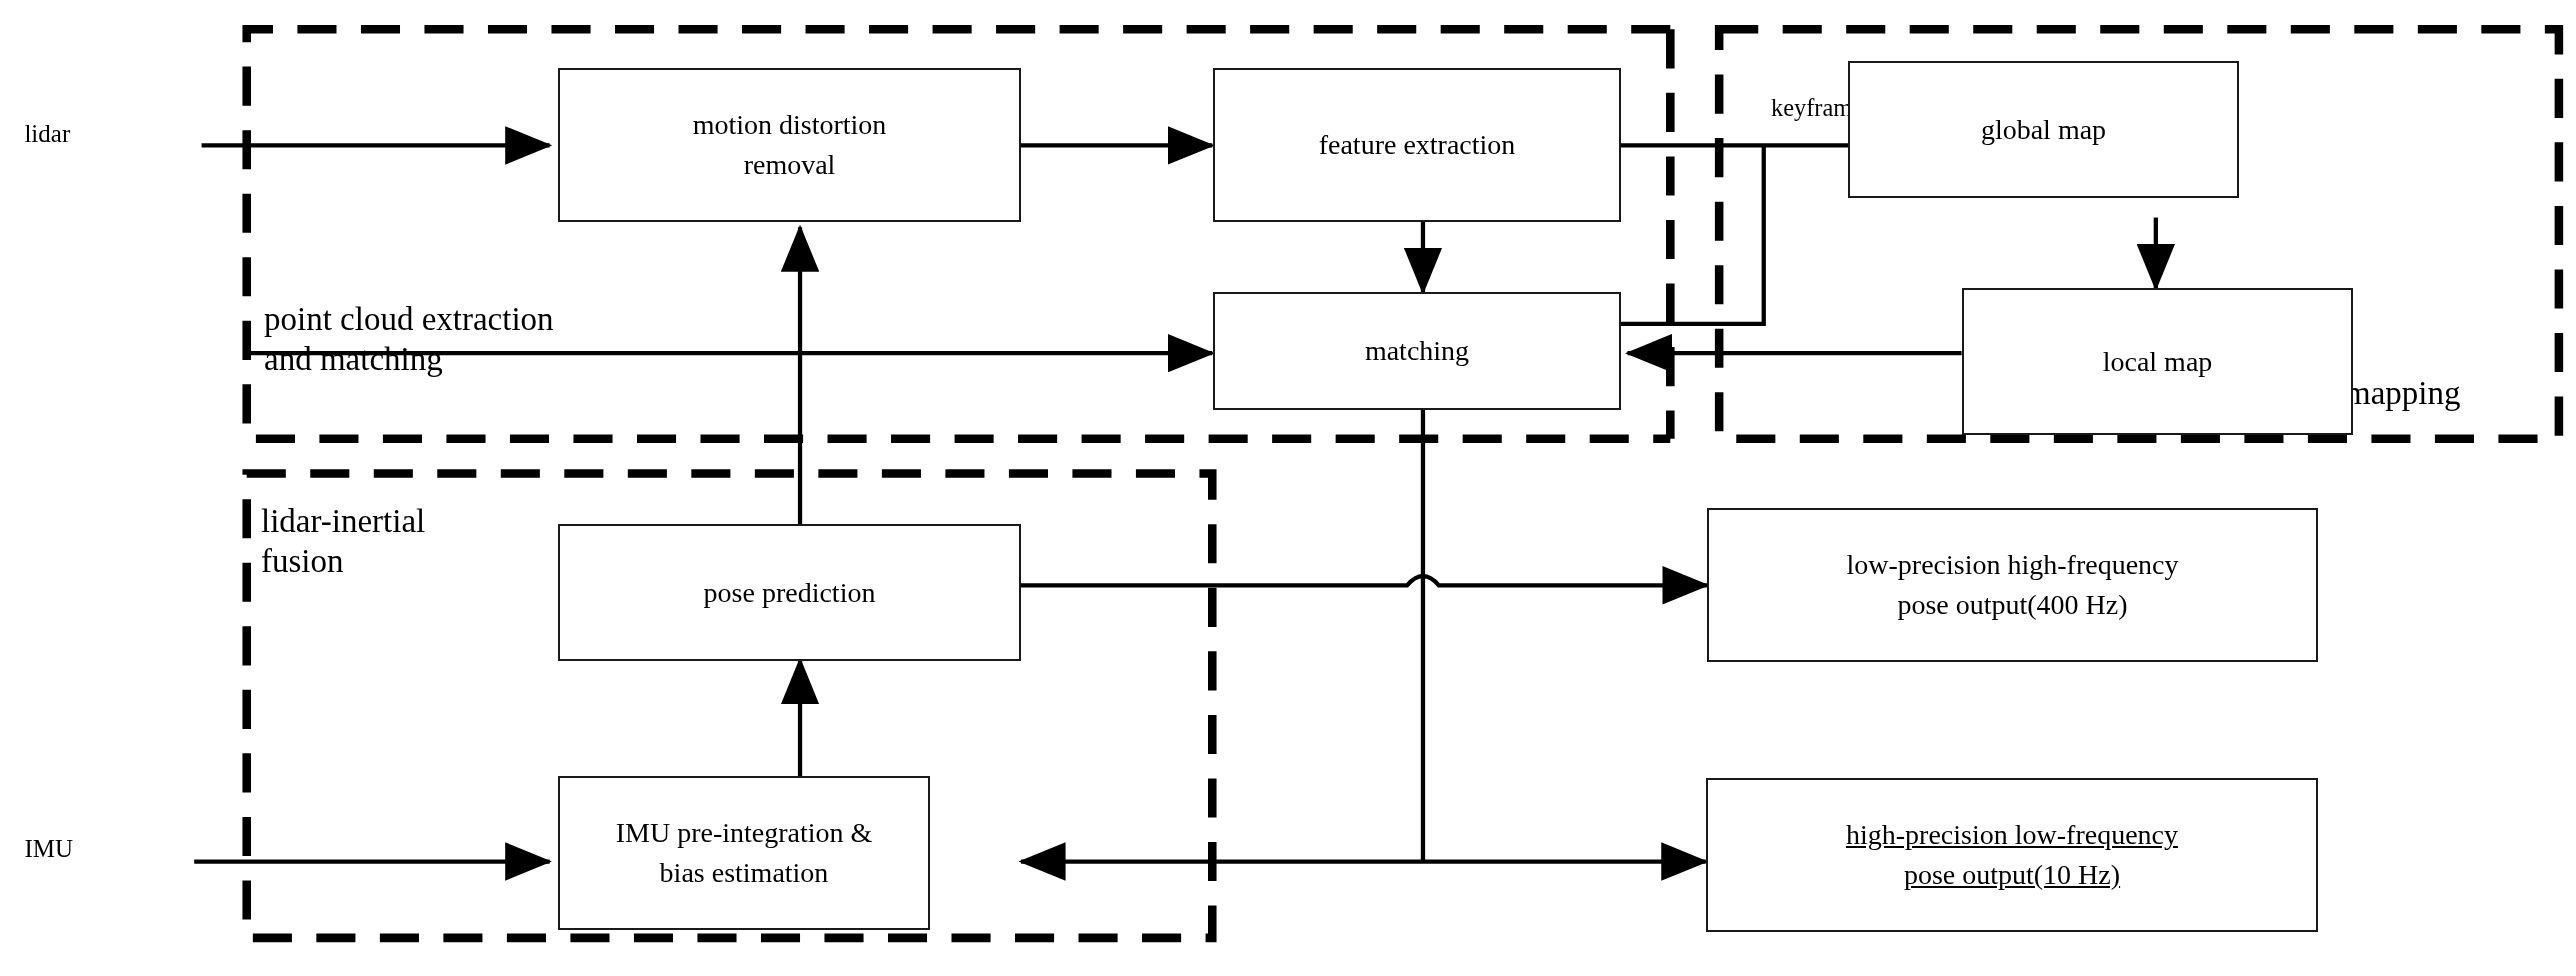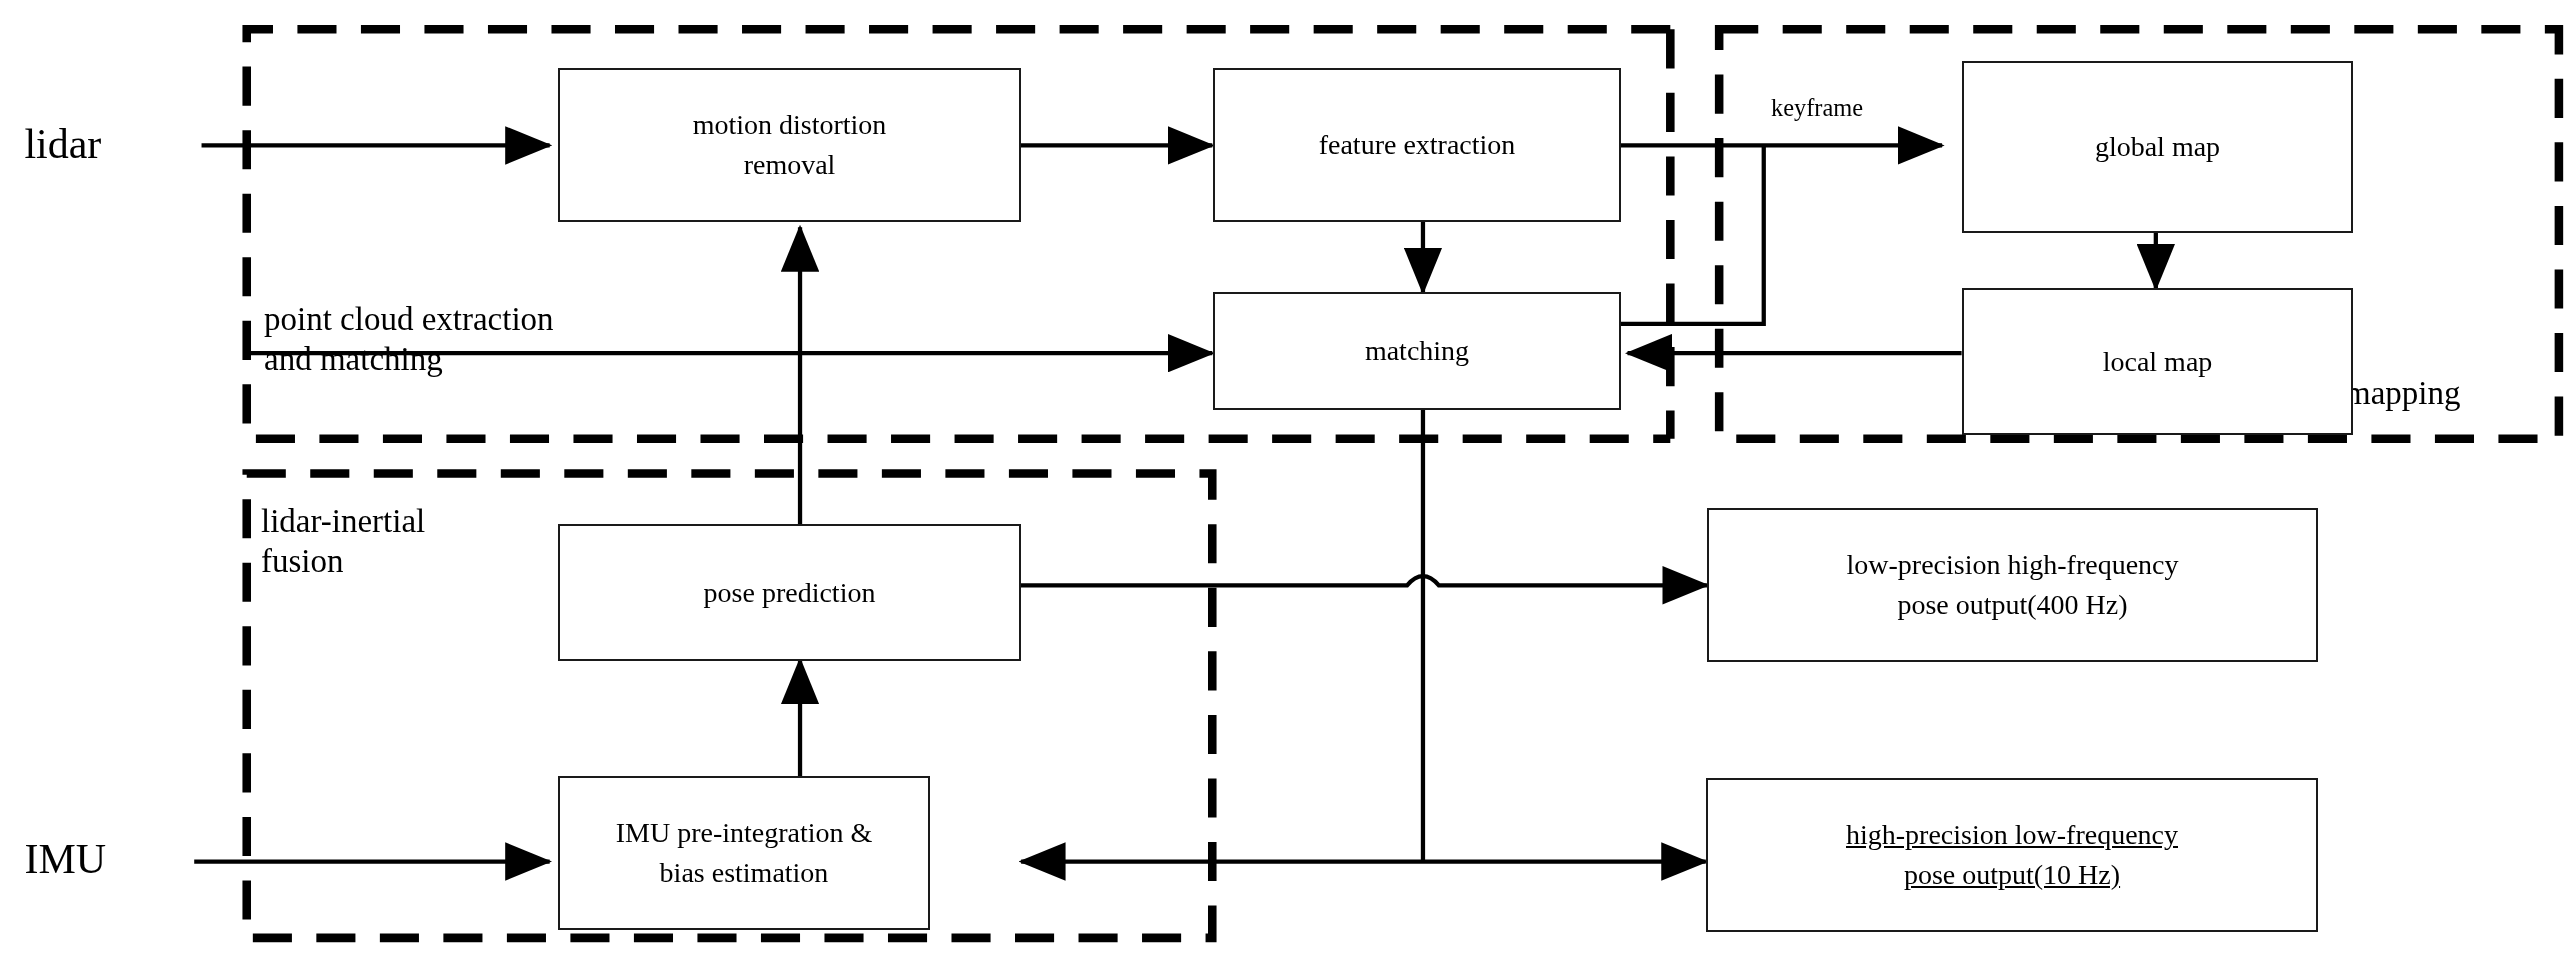--- a/index.html
+++ b/index.html
@@ -43,21 +43,21 @@
   }
   .free-label {
     position: absolute;
     color: #000000;
     font-size: 28px;
     line-height: 1.32;
     white-space: pre-line;
     background: transparent;
   }
   .free-label.big {
-    font-size: 42px;
+    font-size: 25px;
   }
   .free-label.small {
     font-size: 24.4px;
   }
   .group-label {
     position: absolute;
     color: #000000;
     font-size: 33px;
     line-height: 1.22;
     white-space: pre-line;
@@ -134,21 +134,21 @@
   </div>
 
   <div class="node-box" style="left:1213px; top:68px; width:408px; height:154px;">
     <span class="node-label">feature extraction</span>
   </div>
 
   <div class="node-box" style="left:1213px; top:292px; width:408px; height:118px;">
     <span class="node-label">matching</span>
   </div>
 
-  <div class="node-box" style="left:1962px; top:61px; width:391px; height:172px;">
+  <div class="node-box" style="left:1848px; top:61px; width:391px; height:137px;">
     <span class="node-label">global map</span>
   </div>
 
   <div class="node-box" style="left:1962px; top:288px; width:391px; height:147px;">
     <span class="node-label">local map</span>
   </div>
 
   <div class="node-box" style="left:558px; top:524px; width:463px; height:137px;">
     <span class="node-label">pose prediction</span>
   </div>

